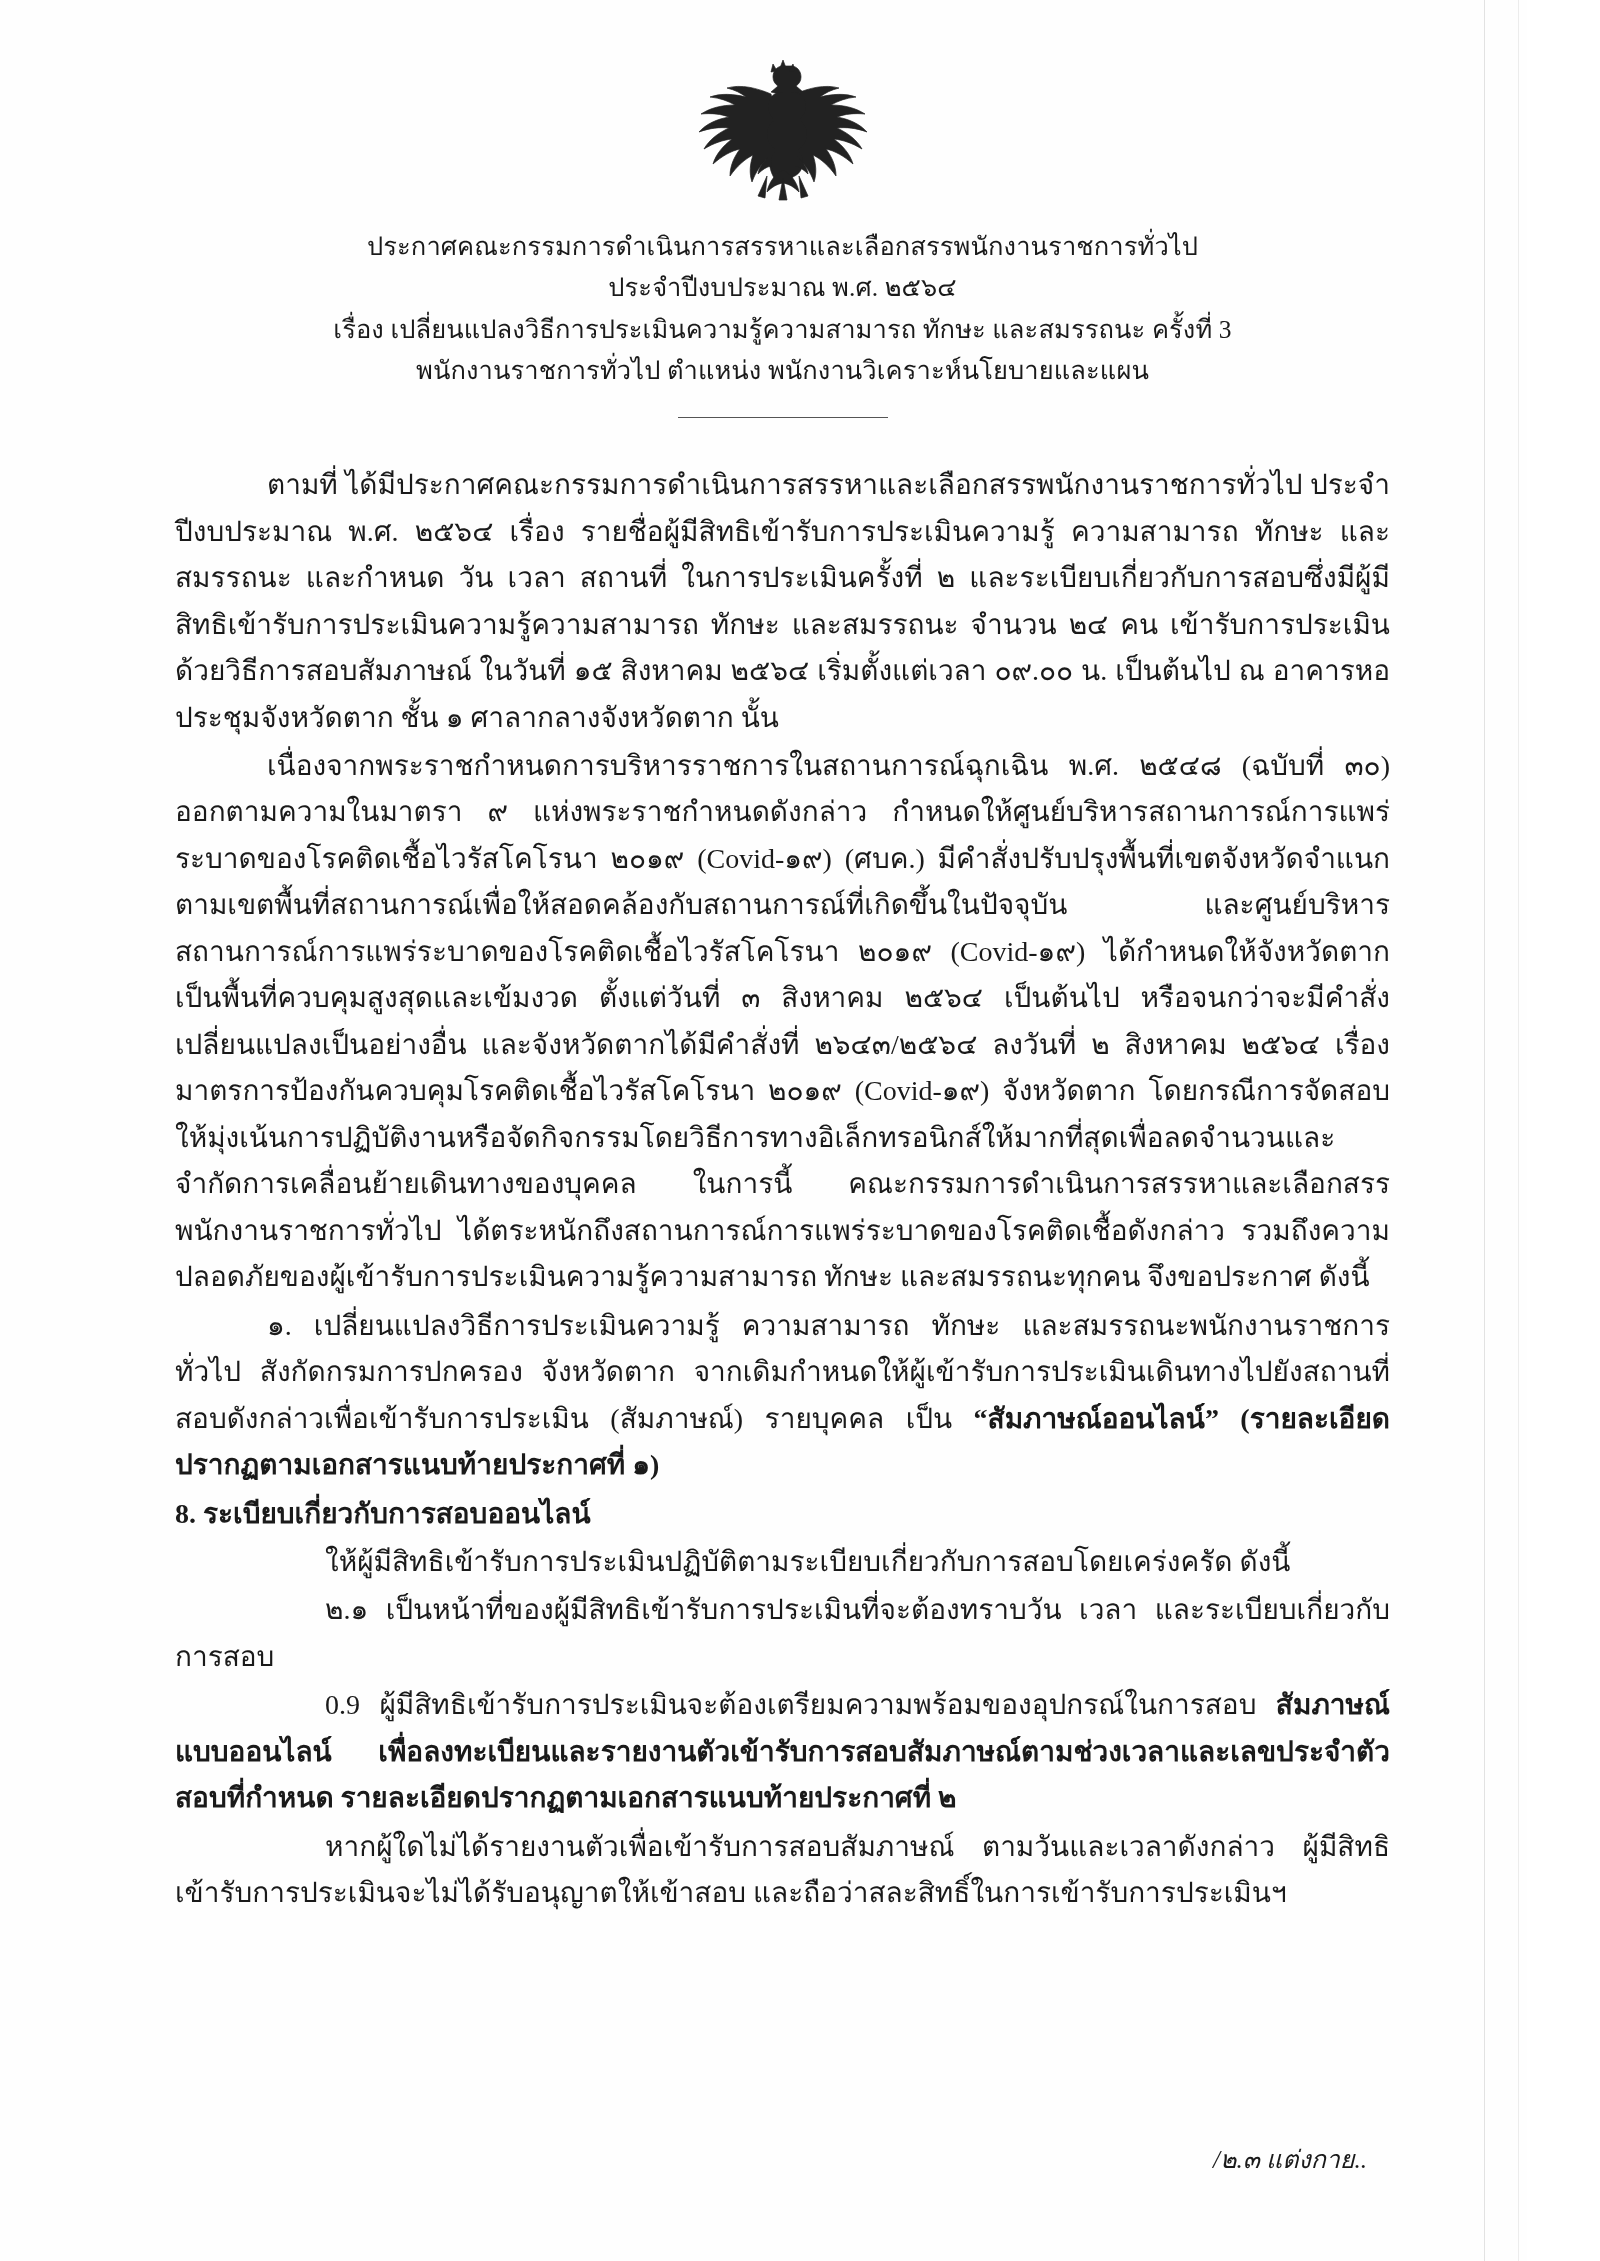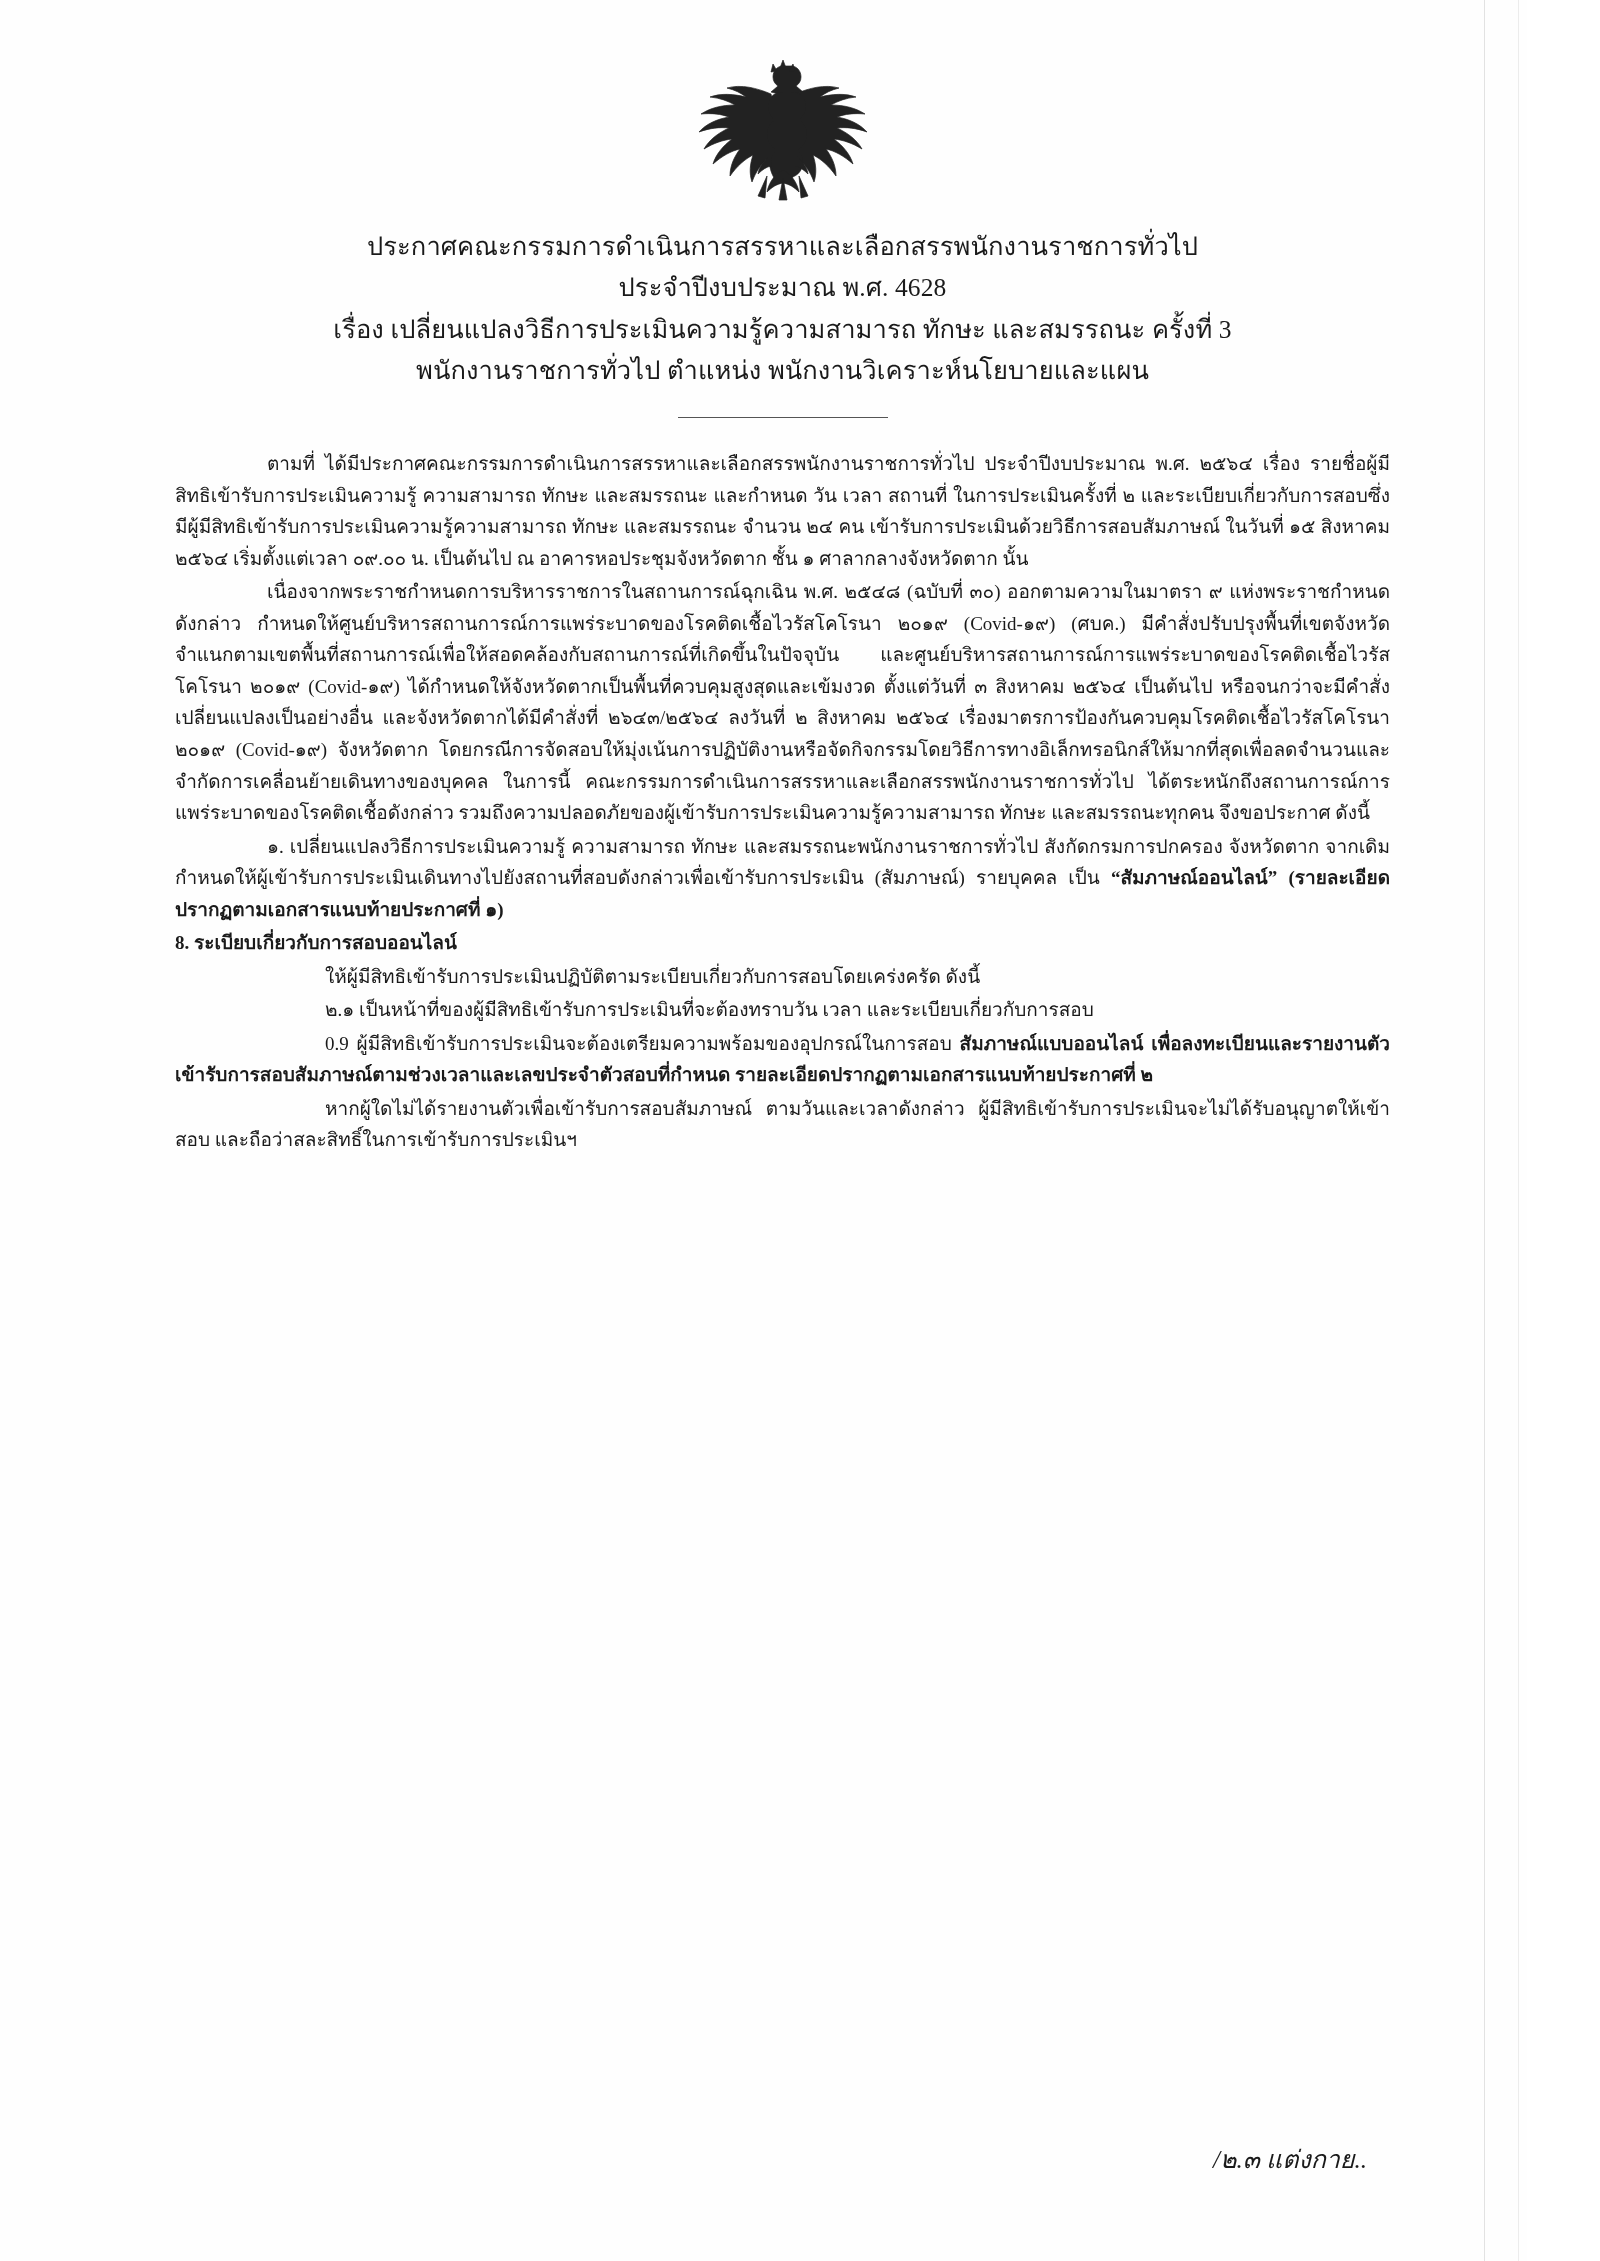--- a/index.html
+++ b/index.html
@@ -63,22 +63,22 @@
   .header-block div {
     white-space: nowrap;
   }
   .rule {
     width: 210px;
     height: 1px;
     background: #555;
     margin: 26px auto 0 auto;
   }
   .body-text {
-    margin-top: 30px;
-    font-size: 19px;
+    margin-top: 44px;
+    font-size: 28px;
     line-height: 1.66;
     text-align: justify;
     text-justify: inter-word;
   }
   .para {
     margin: 0 0 2px 0;
     text-indent: 92px;
   }
   .para.noindent {
     text-indent: 0;
@@ -131,21 +131,21 @@
 
             <path d="M88 96 c-6 6 -12 12 -13 20 c4 -4 8 -7 13 -8 z"></path>
             <path d="M112 96 c6 6 12 12 13 20 c-4 -4 -8 -7 -13 -8 z"></path>
           </g>
         </svg>
       </span>
     </div>
 
     <div class="header-block">
       <div>ประกาศคณะกรรมการดำเนินการสรรหาและเลือกสรรพนักงานราชการทั่วไป</div>
-      <div>ประจำปีงบประมาณ พ.ศ. 4628</div>
+      <div>ประจำปีงบประมาณ พ.ศ. ๒๕๖๔</div>
       <div>เรื่อง  เปลี่ยนแปลงวิธีการประเมินความรู้ความสามารถ ทักษะ และสมรรถนะ ครั้งที่ 3</div>
       <div>พนักงานราชการทั่วไป ตำแหน่ง พนักงานวิเคราะห์นโยบายและแผน</div>
       <div class="rule"></div>
     </div>
 
     <div class="body-text">
 
       <p class="para">ตามที่ ได้มีประกาศคณะกรรมการดำเนินการสรรหาและเลือกสรรพนักงานราชการทั่วไป ประจำปีงบประมาณ พ.ศ. ๒๕๖๔ เรื่อง รายชื่อผู้มีสิทธิเข้ารับการประเมินความรู้ ความสามารถ ทักษะ และสมรรถนะ และกำหนด วัน เวลา  สถานที่ ในการประเมินครั้งที่ ๒ และระเบียบเกี่ยวกับการสอบซึ่งมีผู้มีสิทธิเข้ารับการประเมินความรู้ความสามารถ ทักษะ และสมรรถนะ จำนวน ๒๔ คน เข้ารับการประเมินด้วยวิธีการสอบสัมภาษณ์ ในวันที่ ๑๕ สิงหาคม ๒๕๖๔ เริ่มตั้งแต่เวลา ๐๙.๐๐ น. เป็นต้นไป ณ อาคารหอประชุมจังหวัดตาก ชั้น ๑ ศาลากลางจังหวัดตาก นั้น</p>
 
       <p class="para">เนื่องจากพระราชกำหนดการบริหารราชการในสถานการณ์ฉุกเฉิน พ.ศ. ๒๕๔๘ (ฉบับที่ ๓๐) ออกตามความในมาตรา ๙ แห่งพระราชกำหนดดังกล่าว กำหนดให้ศูนย์บริหารสถานการณ์การแพร่ระบาดของโรคติดเชื้อไวรัสโคโรนา ๒๐๑๙ (Covid-๑๙) (ศบค.) มีคำสั่งปรับปรุงพื้นที่เขตจังหวัดจำแนกตามเขตพื้นที่สถานการณ์เพื่อให้สอดคล้องกับสถานการณ์ที่เกิดขึ้นในปัจจุบัน และศูนย์บริหารสถานการณ์การแพร่ระบาดของโรคติดเชื้อไวรัสโคโรนา ๒๐๑๙ (Covid-๑๙) ได้กำหนดให้จังหวัดตากเป็นพื้นที่ควบคุมสูงสุดและเข้มงวด ตั้งแต่วันที่ ๓ สิงหาคม ๒๕๖๔ เป็นต้นไป หรือจนกว่าจะมีคำสั่งเปลี่ยนแปลงเป็นอย่างอื่น และจังหวัดตากได้มีคำสั่งที่ ๒๖๔๓/๒๕๖๔ ลงวันที่ ๒ สิงหาคม ๒๕๖๔ เรื่องมาตรการป้องกันควบคุมโรคติดเชื้อไวรัสโคโรนา ๒๐๑๙ (Covid-๑๙) จังหวัดตาก โดยกรณีการจัดสอบให้มุ่งเน้นการปฏิบัติงานหรือจัดกิจกรรมโดยวิธีการทางอิเล็กทรอนิกส์ให้มากที่สุดเพื่อลดจำนวนและจำกัดการเคลื่อนย้ายเดินทางของบุคคล ในการนี้ คณะกรรมการดำเนินการสรรหาและเลือกสรรพนักงานราชการทั่วไป ได้ตระหนักถึงสถานการณ์การแพร่ระบาดของโรคติดเชื้อดังกล่าว รวมถึงความปลอดภัยของผู้เข้ารับการประเมินความรู้ความสามารถ ทักษะ และสมรรถนะทุกคน จึงขอประกาศ ดังนี้</p>

